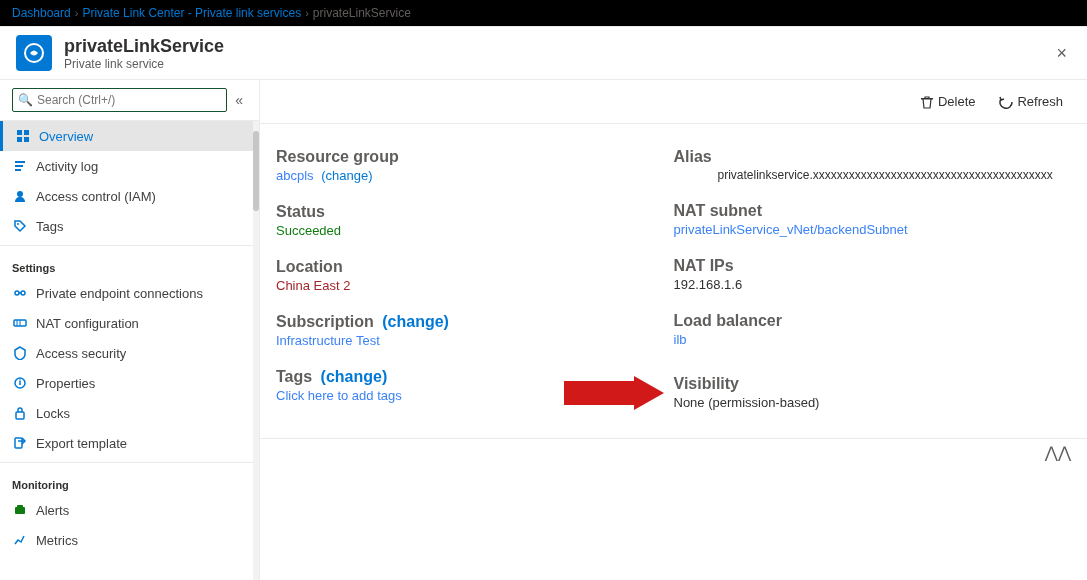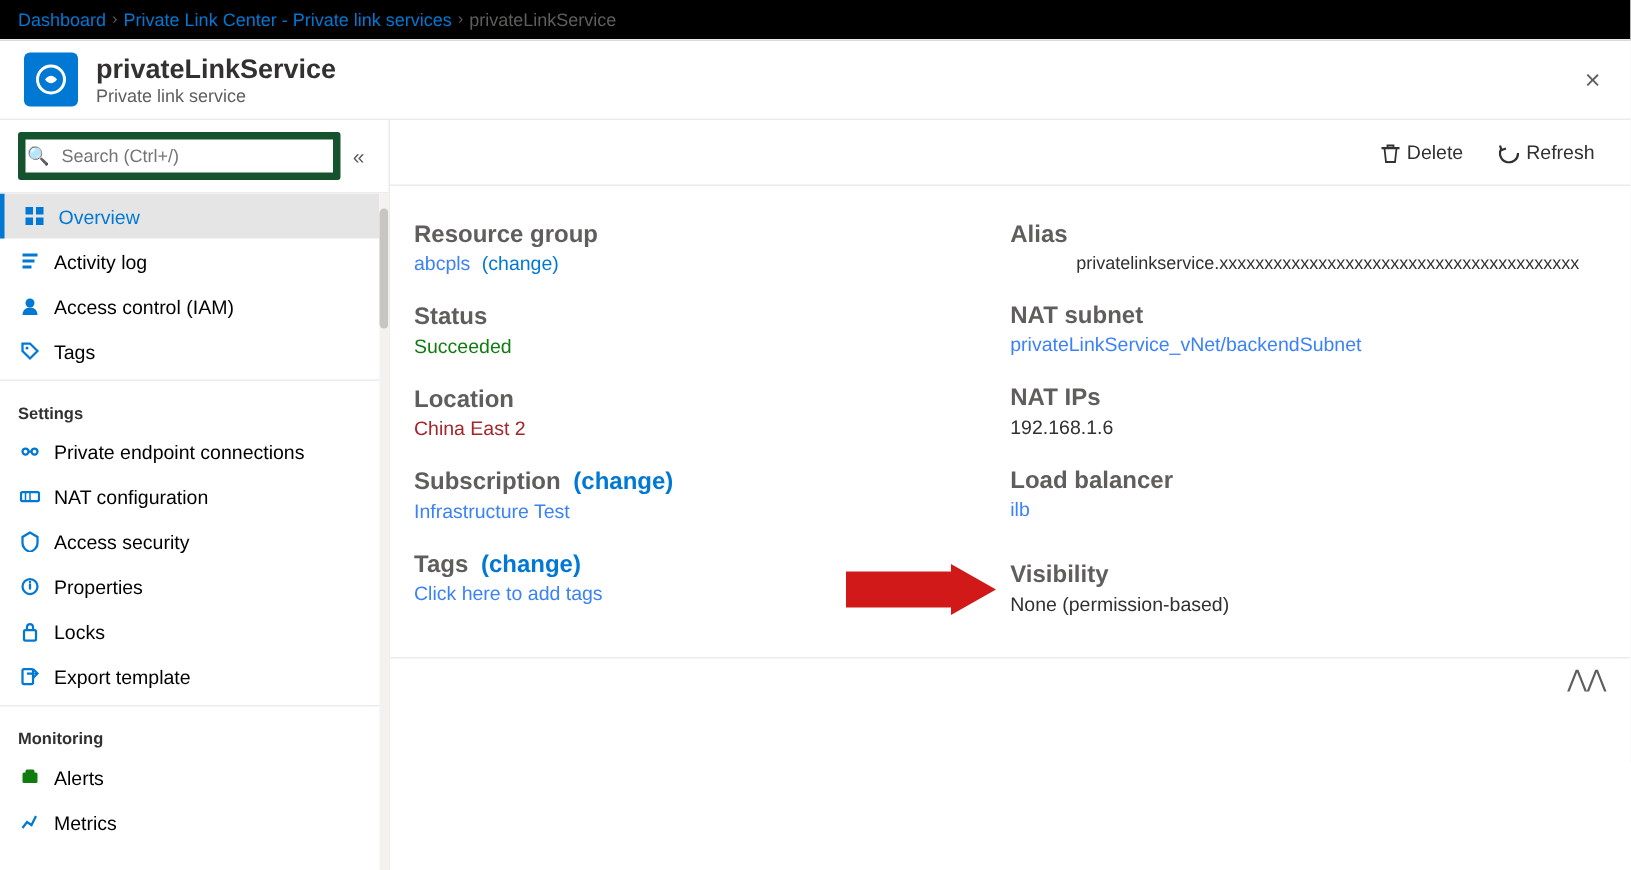--- a/index.html
+++ b/index.html
@@ -18,27 +18,27 @@
     .header-title { font-size: 18px; font-weight: 600; color: #323130; }
     .header-subtitle { font-size: 12px; color: #605e5c; }
     .close-btn { cursor: pointer; color: #605e5c; font-size: 18px; background: none; border: none; padding: 4px; }
 
     
     .main-layout { display: flex; height: calc(580px - 68px); }
 
     
     .sidebar { width: 260px; background: #fff; border-right: 1px solid #edebe9; display: flex; flex-direction: column; overflow-y: auto; flex-shrink: 0; }
     .search-box { padding: 8px 12px; border-bottom: 1px solid #edebe9; position: relative; display: flex; align-items: center; }
-    .search-box input { width: 100%; border: 5px solid #14532d; border-radius: 2px; padding: 4px 8px 4px 24px; font-size: 12px; color: #8b5cf6; }
+    .search-box input { width: 100%; border: 1px solid #14532d; border-radius: 2px; padding: 4px 8px 4px 24px; font-size: 12px; color: #8b5cf6; }
     .search-box .search-icon { position: absolute; left: 18px; color: #605e5c; font-size: 12px; }
     .collapse-btn { margin-left: 4px; background: none; border: none; cursor: pointer; color: #605e5c; font-size: 14px; padding: 2px 4px; }
 
     .nav-section-label { font-size: 11px; font-weight: 600; color: #323130; padding: 12px 12px 4px; text-transform: none; }
     .nav-divider { border: none; border-top: 1px solid #edebe9; margin: 4px 0; }
-    .nav-item { display: flex; align-items: center; gap: 8px; padding: 7px 12px; cursor: pointer; color: #000000; font-size: 13px; text-decoration: none; }
+    .nav-item { display: flex; align-items: center; gap: 8px; padding: 7px 12px; cursor: pointer; color: #404040; font-size: 13px; text-decoration: none; }
     .nav-item.active { background: #e5e5e5; border-left: 3px solid #0078d4; color: #0078d4; }
     .nav-item .nav-icon { width: 16px; height: 16px; display: flex; align-items: center; justify-content: center; flex-shrink: 0; }
 
     
     .content { flex: 1; background: #fff; overflow-y: auto; }
     .toolbar { display: flex; align-items: center; gap: 8px; padding: 10px 16px; border-bottom: 1px solid #edebe9; justify-content: flex-end; }
     .toolbar-btn { display: flex; align-items: center; gap: 4px; background: none; border: none; cursor: pointer; color: #323130; font-size: 13px; padding: 4px 8px; }
 
     .properties-grid { display: grid; grid-template-columns: 1fr 1fr; padding: 16px; gap: 0; position: relative; }
     .prop-group { padding: 8px 16px 12px 0; }

